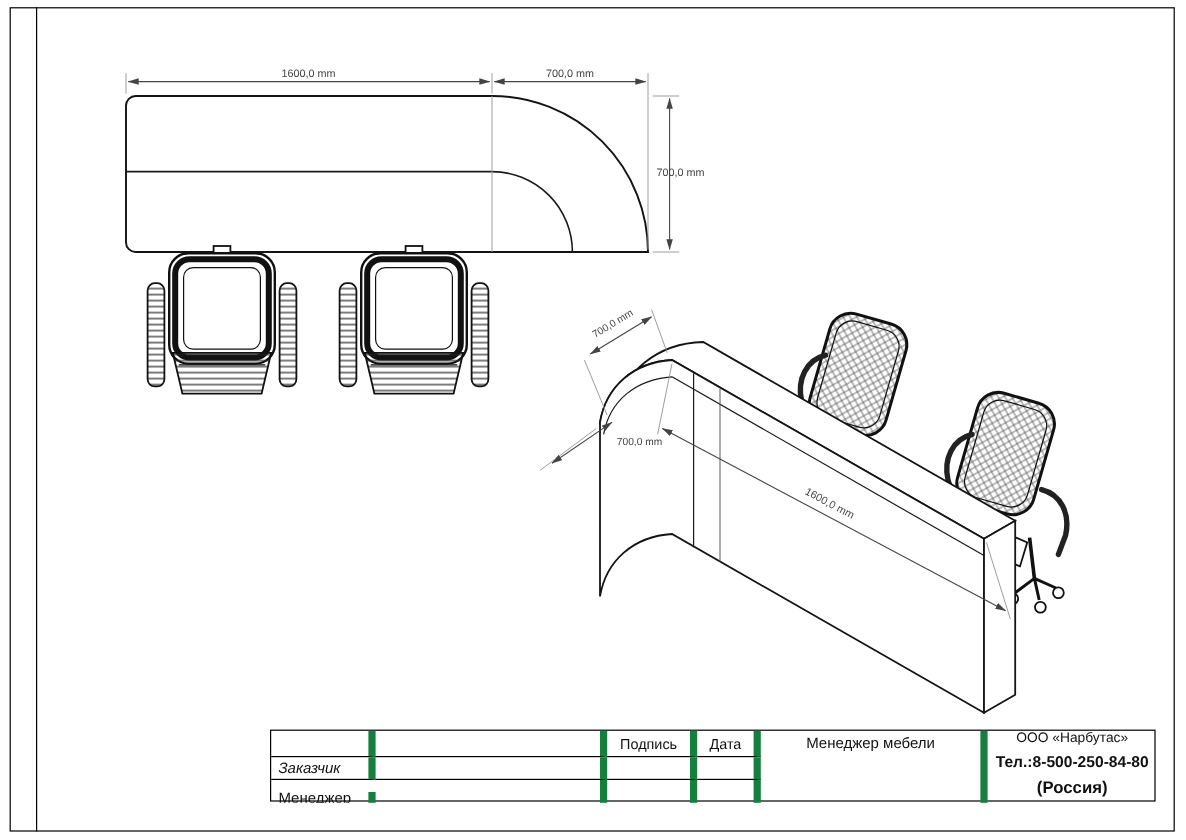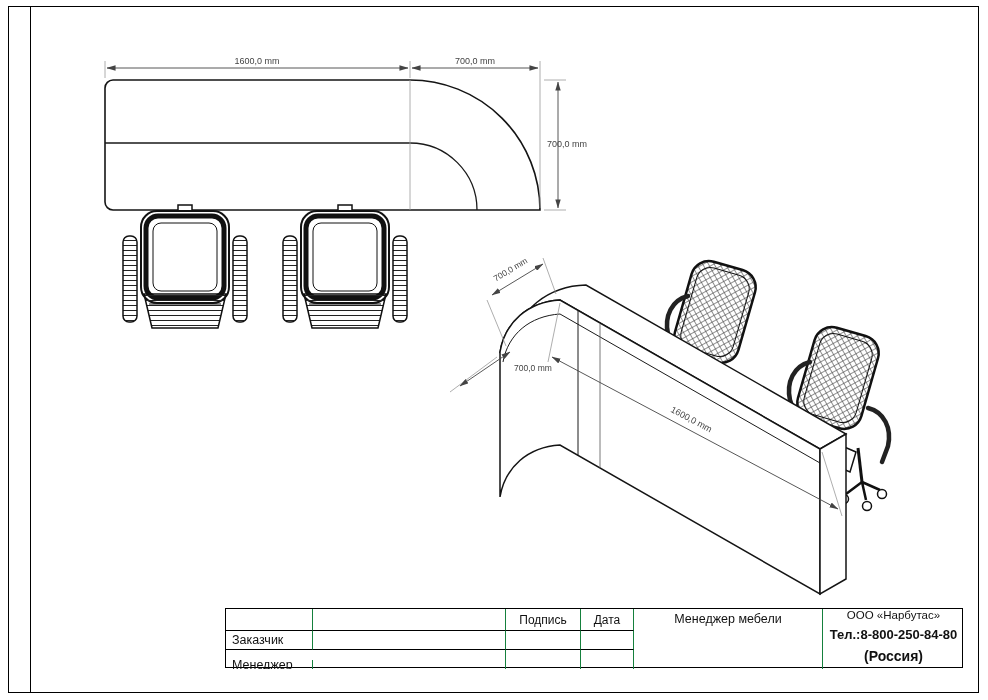--- a/index.html
+++ b/index.html
@@ -38,21 +38,21 @@
     width: 738px; height: 60px;
     display: grid;
     grid-template-columns: 87px 193px 75px 53px 189px 141px;
     grid-template-rows: 22px 19px 19px;
     border: 1px solid #000;
     box-sizing: border-box;
     color: #111;
     background: #fff;
   }
   .tb-cell {
-    border-right: 1px solid #15803d;
+    border-right: 6px solid #15803d;
     border-bottom: 1px solid #000;
     box-sizing: border-box;
     display: flex;
     align-items: center;
     font-size: 12px;
     overflow: hidden;
     white-space: nowrap;
   }
   .tb-cell.center { justify-content: center; }
   .tb-cell.label { padding-left: 6px; font-size: 12.5px; }
@@ -179,31 +179,31 @@
     </g>
   </svg>
 
   <div class="title-block">
 
     <div class="tb-cell" style="grid-column:1;grid-row:1;"></div>
     <div class="tb-cell" style="grid-column:2;grid-row:1;"></div>
     <div class="tb-cell center" style="grid-column:3;grid-row:1;">Подпись</div>
     <div class="tb-cell center" style="grid-column:4;grid-row:1;">Дата</div>
 
-    <div class="tb-cell label" style="grid-column:1;grid-row:2;">Заказчик</div>
+    <div class="tb-cell label" style="grid-column:1;grid-row:2;font-style:italic;">Заказчик</div>
     <div class="tb-cell" style="grid-column:2;grid-row:2;"></div>
     <div class="tb-cell" style="grid-column:3;grid-row:2;"></div>
     <div class="tb-cell" style="grid-column:4;grid-row:2;"></div>
 
     <div class="tb-cell label no-bottom" style="grid-column:1;grid-row:3;margin-top:10px;">Менеджер</div>
     <div class="tb-cell no-bottom" style="grid-column:2;grid-row:3;"></div>
     <div class="tb-cell no-bottom" style="grid-column:3;grid-row:3;"></div>
     <div class="tb-cell no-bottom" style="grid-column:4;grid-row:3;"></div>
 
     <div class="tb-cell tb-project no-bottom">Менеджер мебели</div>
     <div class="tb-cell tb-company no-right no-bottom">
       <span class="co-name">ООО «Нарбутас»</span>
-      <span class="co-phone">Тел.:8-800-250-84-80</span>
+      <span class="co-phone">Тел.:8-500-250-84-80</span>
       <span class="co-country">(Россия)</span>
     </div>
   </div>
 
 </div>
 
 </body></html>

